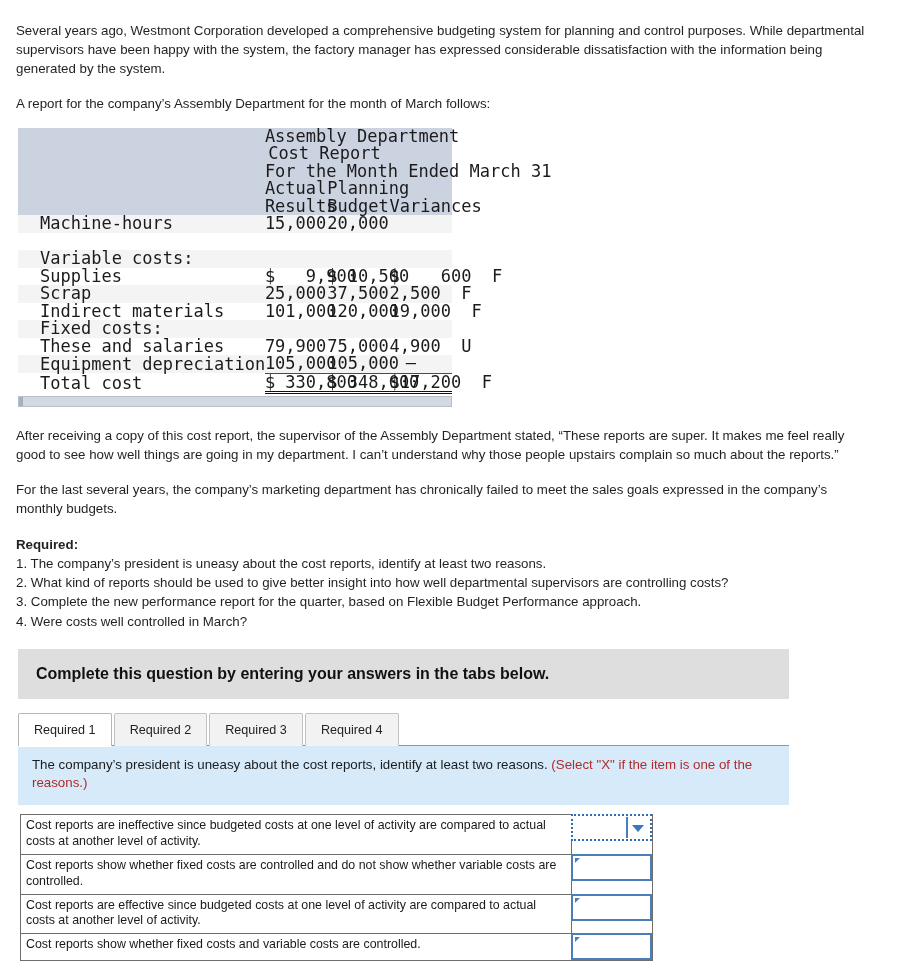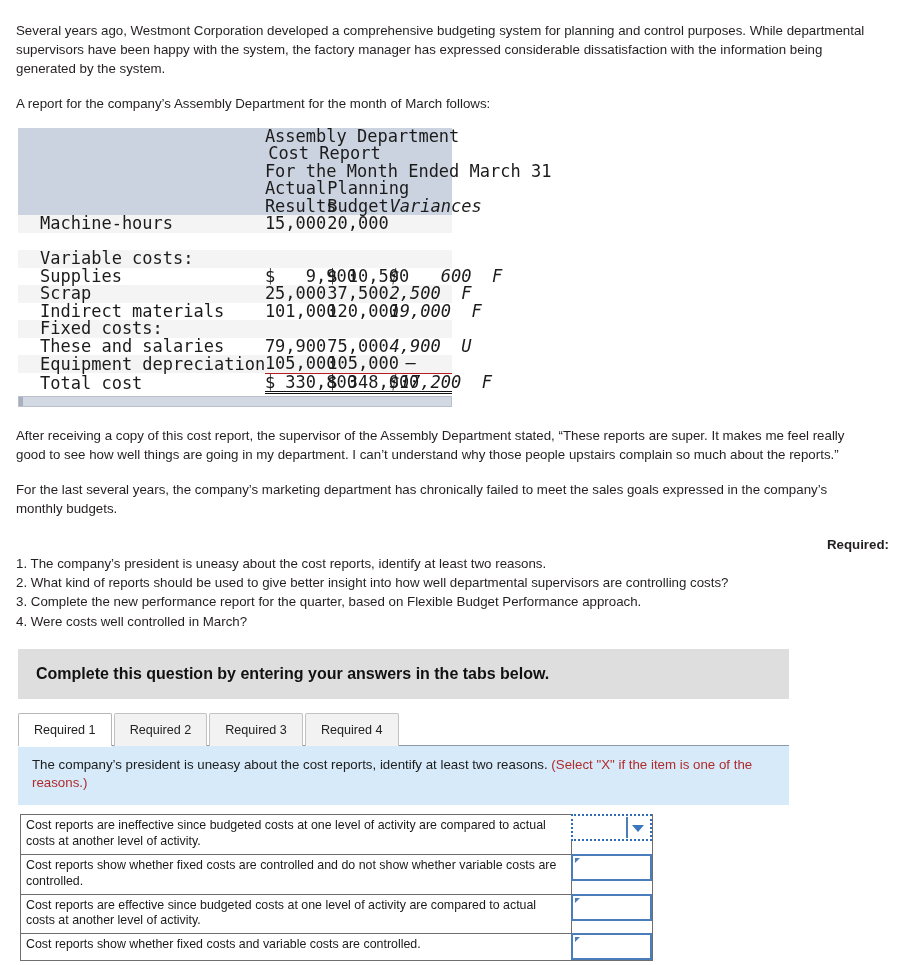--- a/index.html
+++ b/index.html
@@ -50,21 +50,21 @@
     vertical-align: bottom;
     line-height: 15.5px;
   }
   .hdr-row td { background: #ccd3e0; }
   .hdr-row td.c-label { background: #ccd3e0; }
   .shade td { background: #f4f4f4; }
   .plain td { background: #ffffff; }
   .c-label { width: 176px; padding-left: 14px !important; }
   .c-num   { width: 76px; text-align: right; padding-right: 3px !important; }
   .c-num2  { width: 76px; text-align: right; padding-right: 3px !important; }
-  .c-var   { width: 86px; text-align: center; padding-right: 20px !important; font-style: italic; }
+  .c-var   { width: 86px; text-align: center; padding-right: 20px !important; }
   .indent1 { padding-left: 22px !important; }
   .center-title { text-align: center; padding-right: 68px !important; }
   td.rule-top { border-top: 1px solid #b91c1c; }
   td.rule-dbl {
     border-bottom: 3px double #111;
   }
   .scrollbar {
     width: 434px;
     height: 11px;
     background: #d3d9e3;
@@ -78,21 +78,21 @@
     background: #a8b0bd;
   }
 
   
   .req-block {
     margin: 0 0 18px 0;
     line-height: 1.45;
     font-size: 13.3px;
     color: #231f20;
   }
-  .req-title { font-weight: bold; text-align: right; }
+  .req-title { font-weight: bold; }
 
   
   .instr-bar {
     width: 771px;
     background: #dedede;
     padding: 16px 0 16px 18px;
     box-sizing: border-box;
     font-weight: bold;
     font-size: 16px;
     color: #111;

